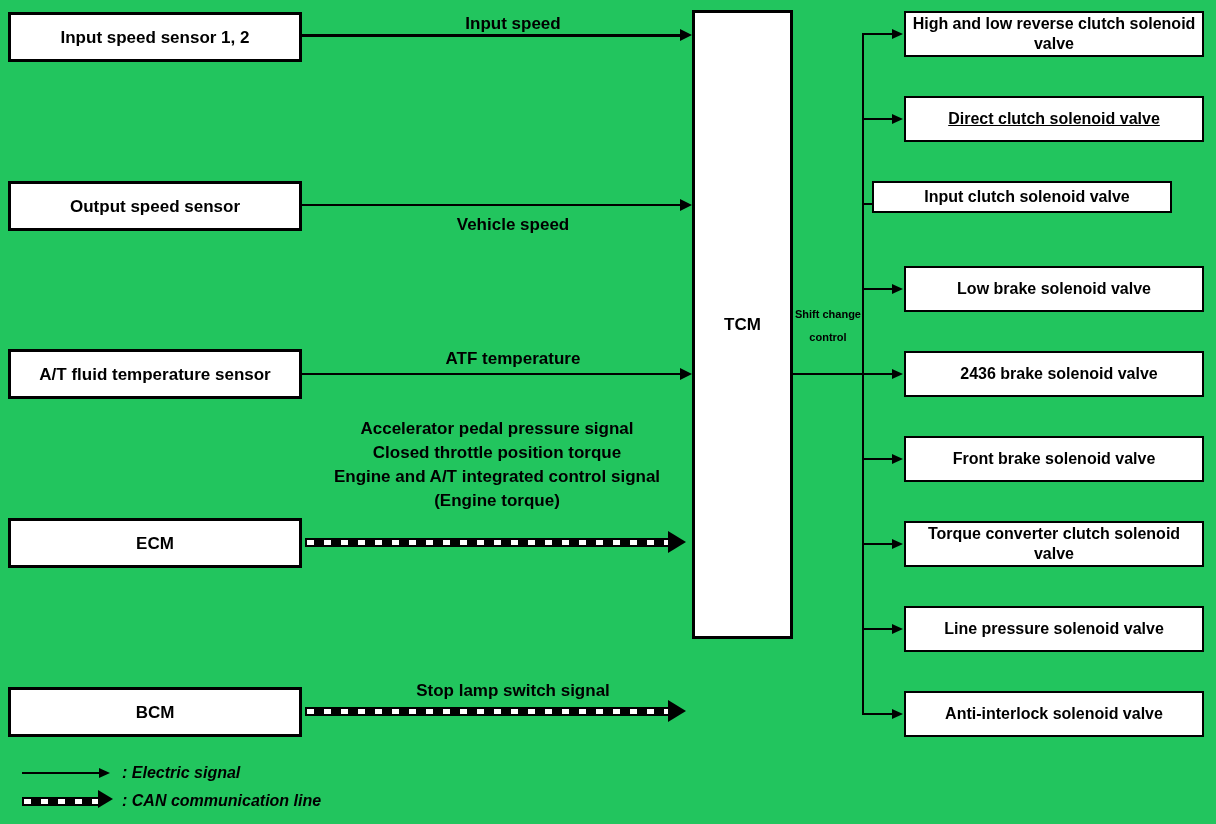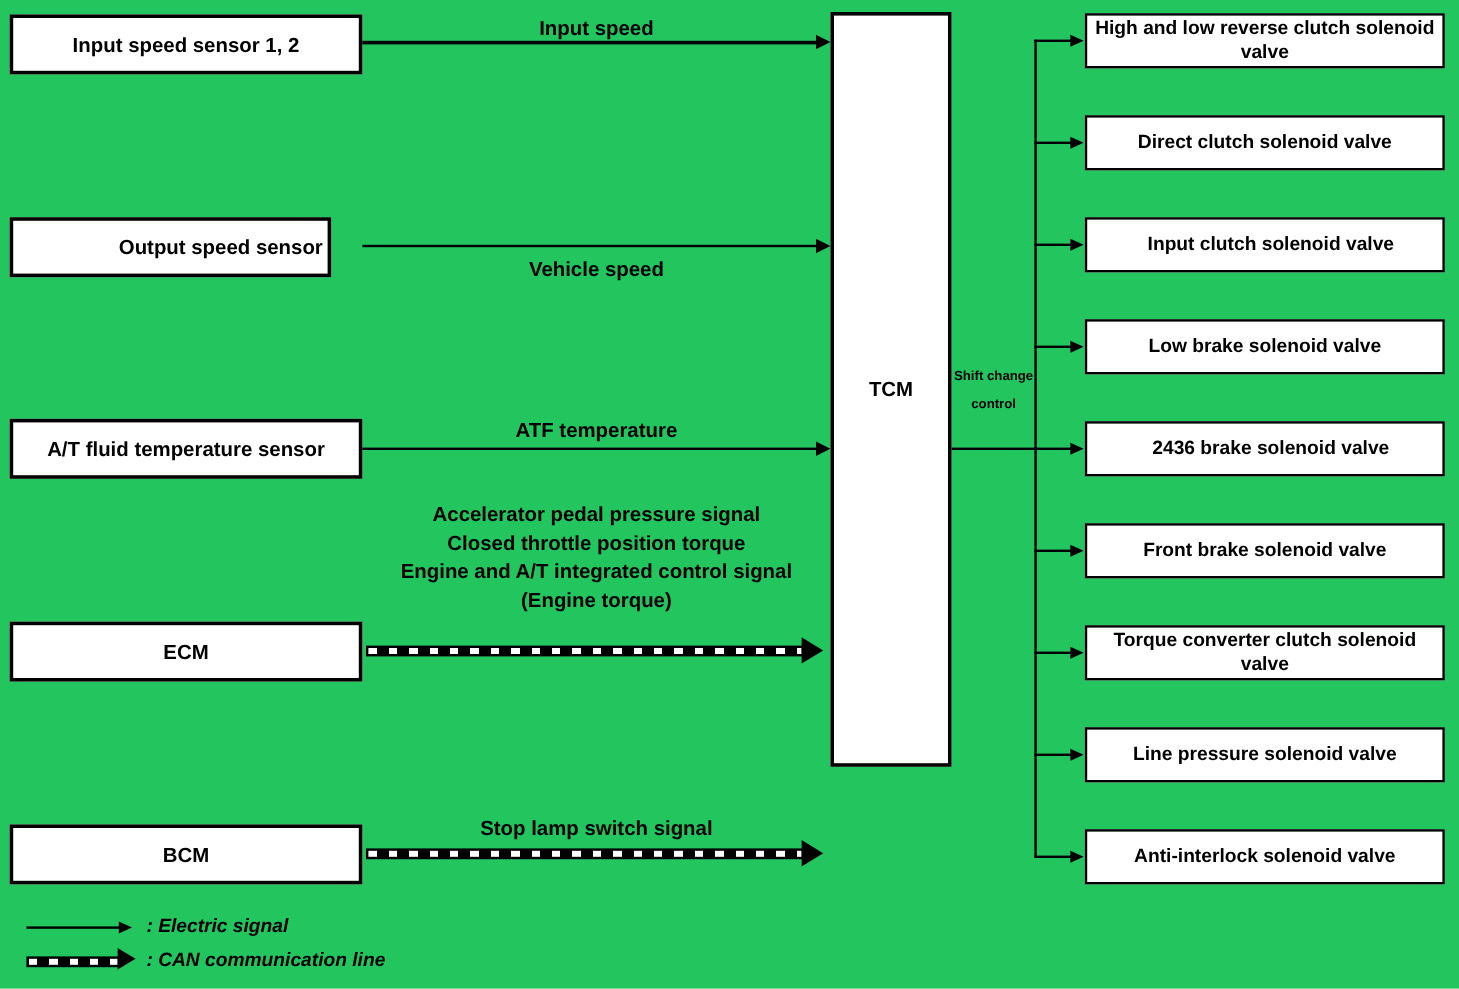--- a/index.html
+++ b/index.html
@@ -23,42 +23,42 @@
     border-bottom:6px solid transparent;border-left:12px solid #000;}
   .bhead{position:absolute;width:0;height:0;border-top:5px solid transparent;
     border-bottom:5px solid transparent;border-left:11px solid #000;}
   .canbar{position:absolute;height:9px;background:#000;}
   .canbar::before{content:"";position:absolute;left:2px;right:2px;top:2px;height:5px;
     background:repeating-linear-gradient(90deg,#fff 0 7px,transparent 7px 17px);}
   .canhead{position:absolute;width:0;height:0;border-top:11px solid transparent;
     border-bottom:11px solid transparent;border-left:18px solid #000;}
   .siglabel{
     position:absolute;left:302px;width:390px;text-align:center;
-    font-weight:bold;font-size:17px;line-height:22px;
+    font-weight:bold;font-size:17px;line-height:22px;padding-left:16px;
   }
   .sigblock{
     position:absolute;left:302px;width:390px;text-align:center;
     font-weight:bold;font-size:17px;line-height:24px;
   }
   .sigblock span{display:block;}
   .shiftlabel{
     position:absolute;left:794px;top:303px;width:68px;text-align:center;
     font-weight:bold;font-size:11px;line-height:23px;
   }
   .legendtext{position:absolute;font-weight:bold;font-size:16px;line-height:20px;font-style:italic;}
 </style>
 </head>
 <body>
 
 <div class="stage">
 
   <div class="box" style="left:8px;top:12px;width:294px;height:50px;">
     <span>Input speed sensor 1, 2</span>
   </div>
-  <div class="box" style="left:8px;top:181px;width:268px;height:50px;justify-content:flex-end;">
+  <div class="box" style="left:8px;top:181px;width:294px;height:50px;">
     <span>Output speed sensor</span>
   </div>
   <div class="box" style="left:8px;top:349px;width:294px;height:50px;">
     <span>A/T fluid temperature sensor</span>
   </div>
   <div class="box" style="left:8px;top:518px;width:294px;height:50px;">
     <span>ECM</span>
   </div>
   <div class="box" style="left:8px;top:687px;width:294px;height:50px;">
     <span>BCM</span>
@@ -116,24 +116,24 @@
   <div class="hline" style="left:862px;top:543px;width:31px;height:2px;"></div>
   <div class="bhead" style="left:892px;top:539px;"></div>
   <div class="hline" style="left:862px;top:628px;width:31px;height:2px;"></div>
   <div class="bhead" style="left:892px;top:624px;"></div>
   <div class="hline" style="left:862px;top:713px;width:31px;height:2px;"></div>
   <div class="bhead" style="left:892px;top:709px;"></div>
 
   <div class="rbox" style="left:904px;top:11px;width:300px;height:46px;">
     <span>High and low reverse clutch solenoid valve</span>
   </div>
-  <div class="rbox" style="left:904px;top:96px;width:300px;height:46px;">
+  <div class="rbox" style="left:904px;top:96px;width:300px;height:46px;text-decoration:underline;">
     <span>Direct clutch solenoid valve</span>
   </div>
-  <div class="rbox" style="left:904px;top:181px;width:300px;height:46px;padding-left:16px;">
+  <div class="rbox" style="left:872px;top:181px;width:300px;height:32px;padding-left:16px;">
     <span>Input clutch solenoid valve</span>
   </div>
   <div class="rbox" style="left:904px;top:266px;width:300px;height:46px;">
     <span>Low brake solenoid valve</span>
   </div>
   <div class="rbox" style="left:904px;top:351px;width:300px;height:46px;padding-left:16px;">
     <span>2436 brake solenoid valve</span>
   </div>
   <div class="rbox" style="left:904px;top:436px;width:300px;height:46px;">
     <span>Front brake solenoid valve</span>

